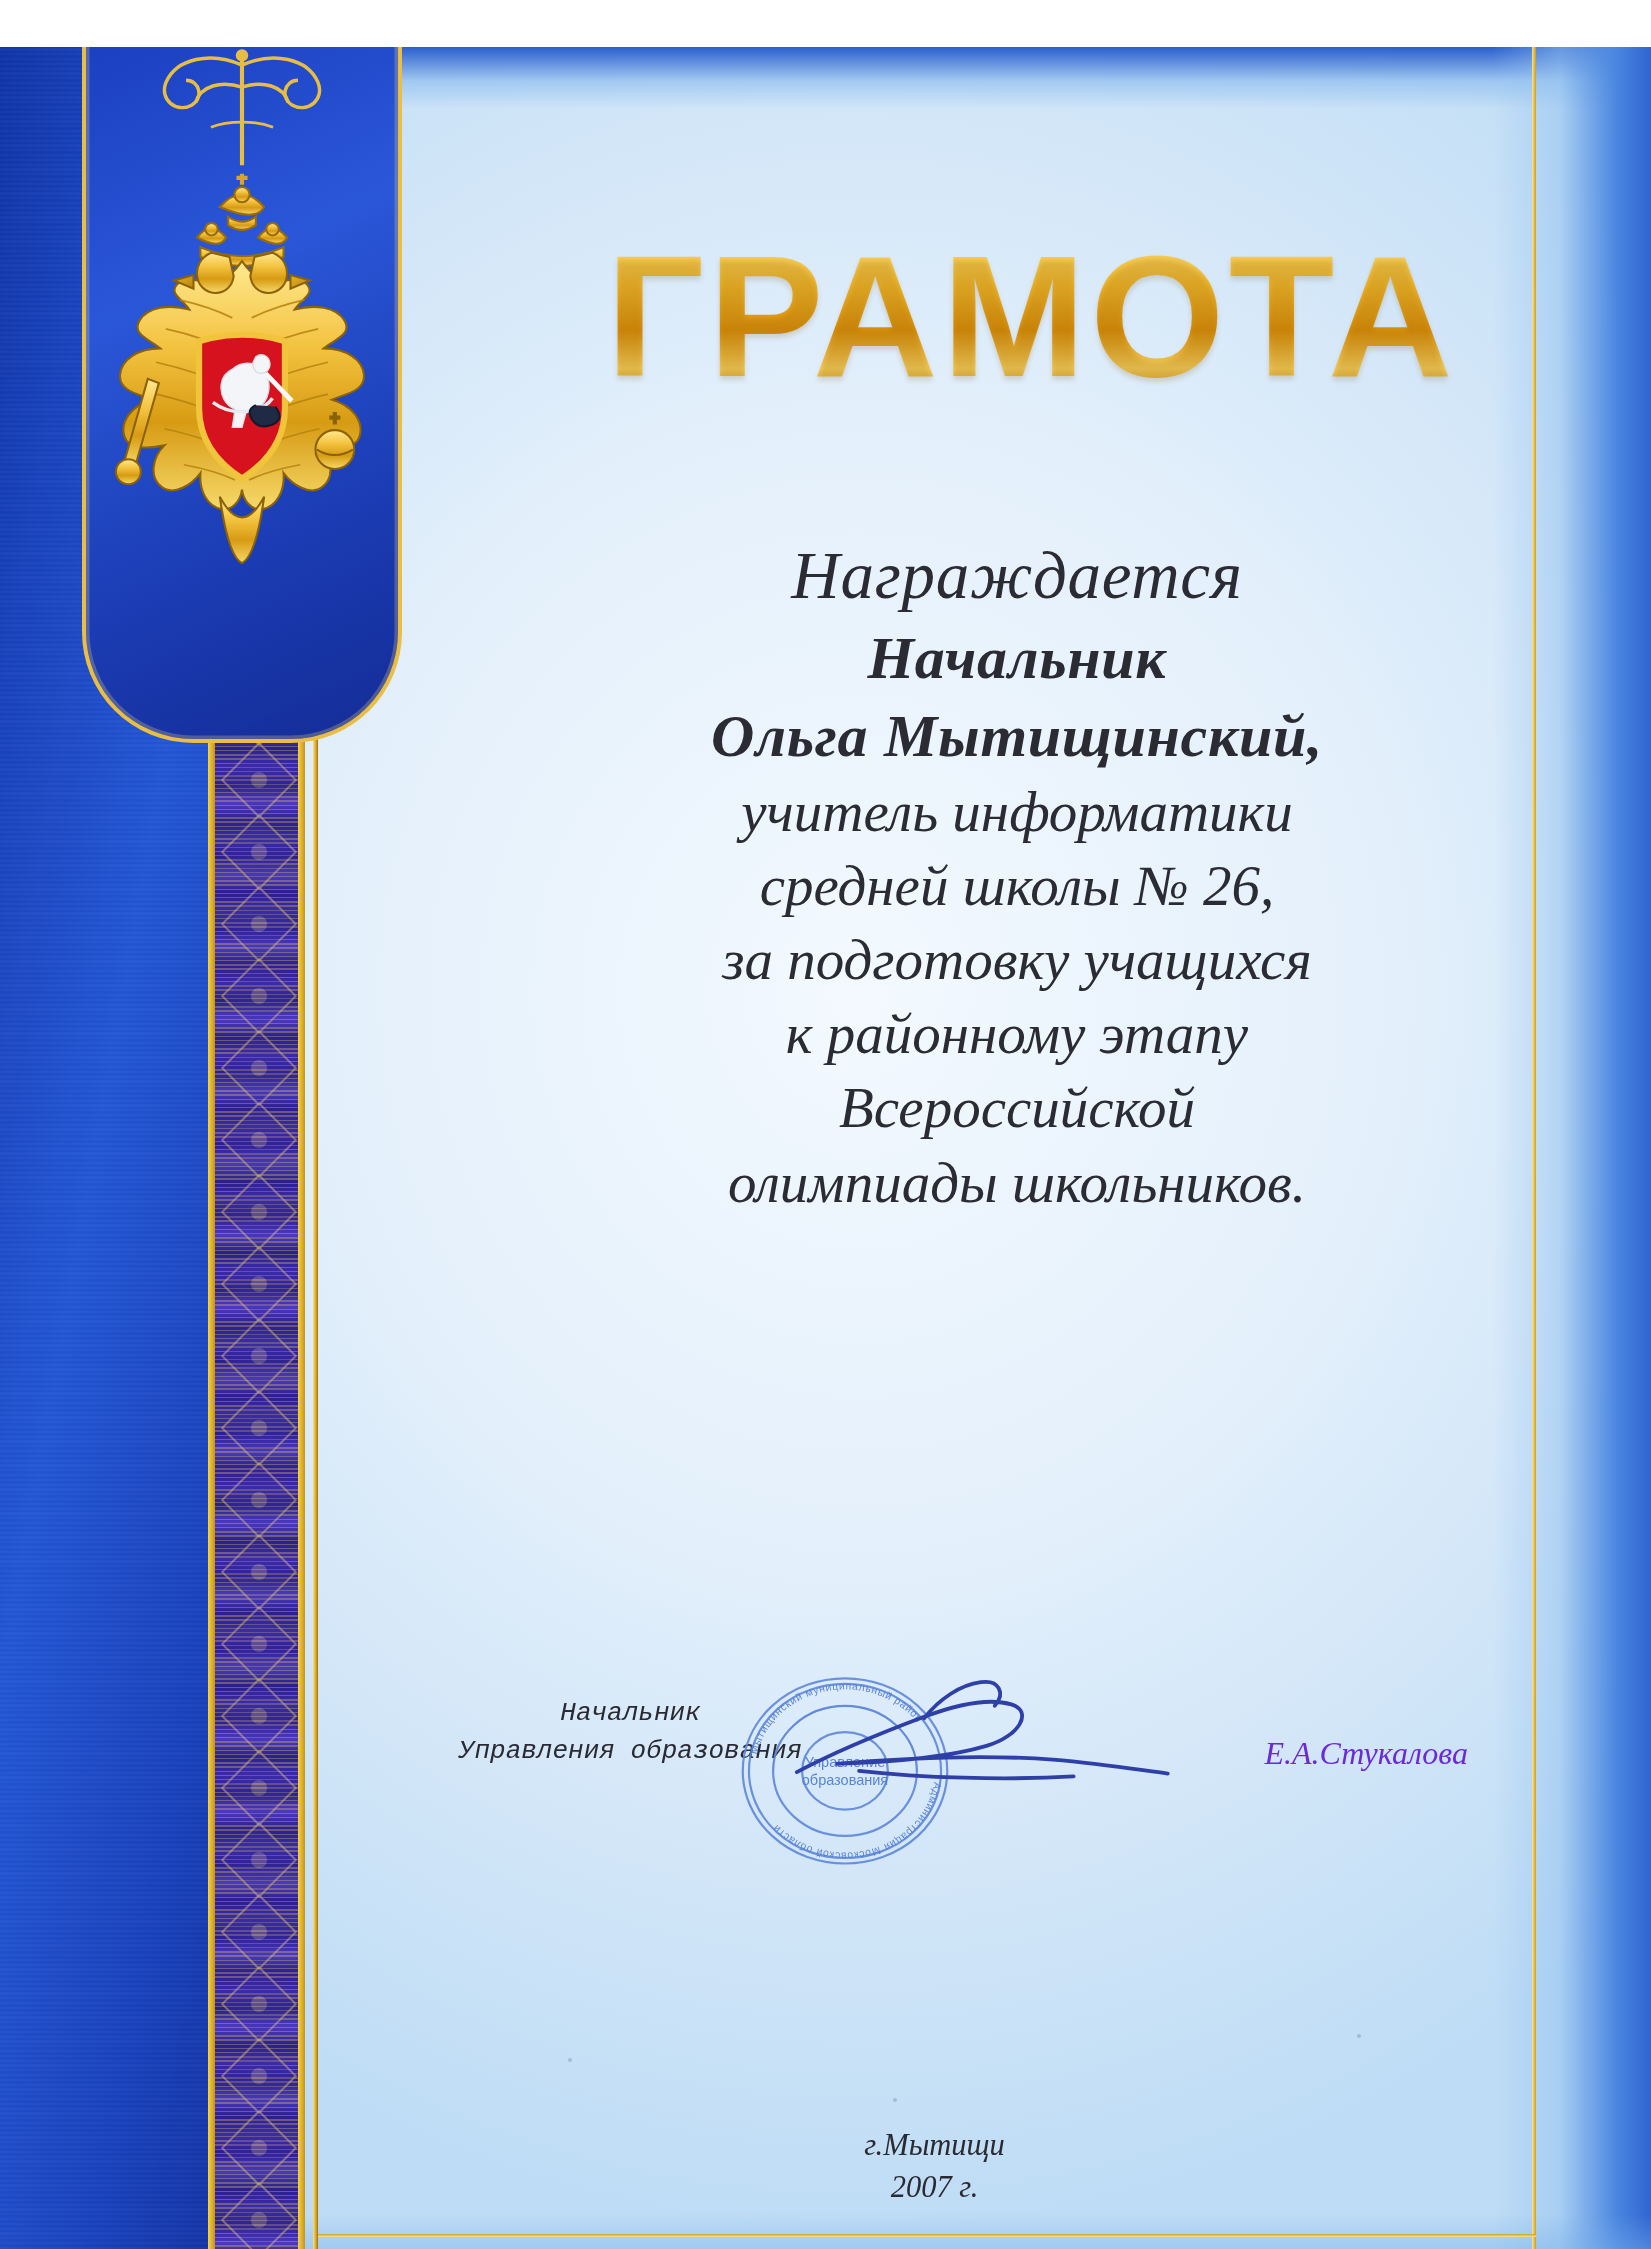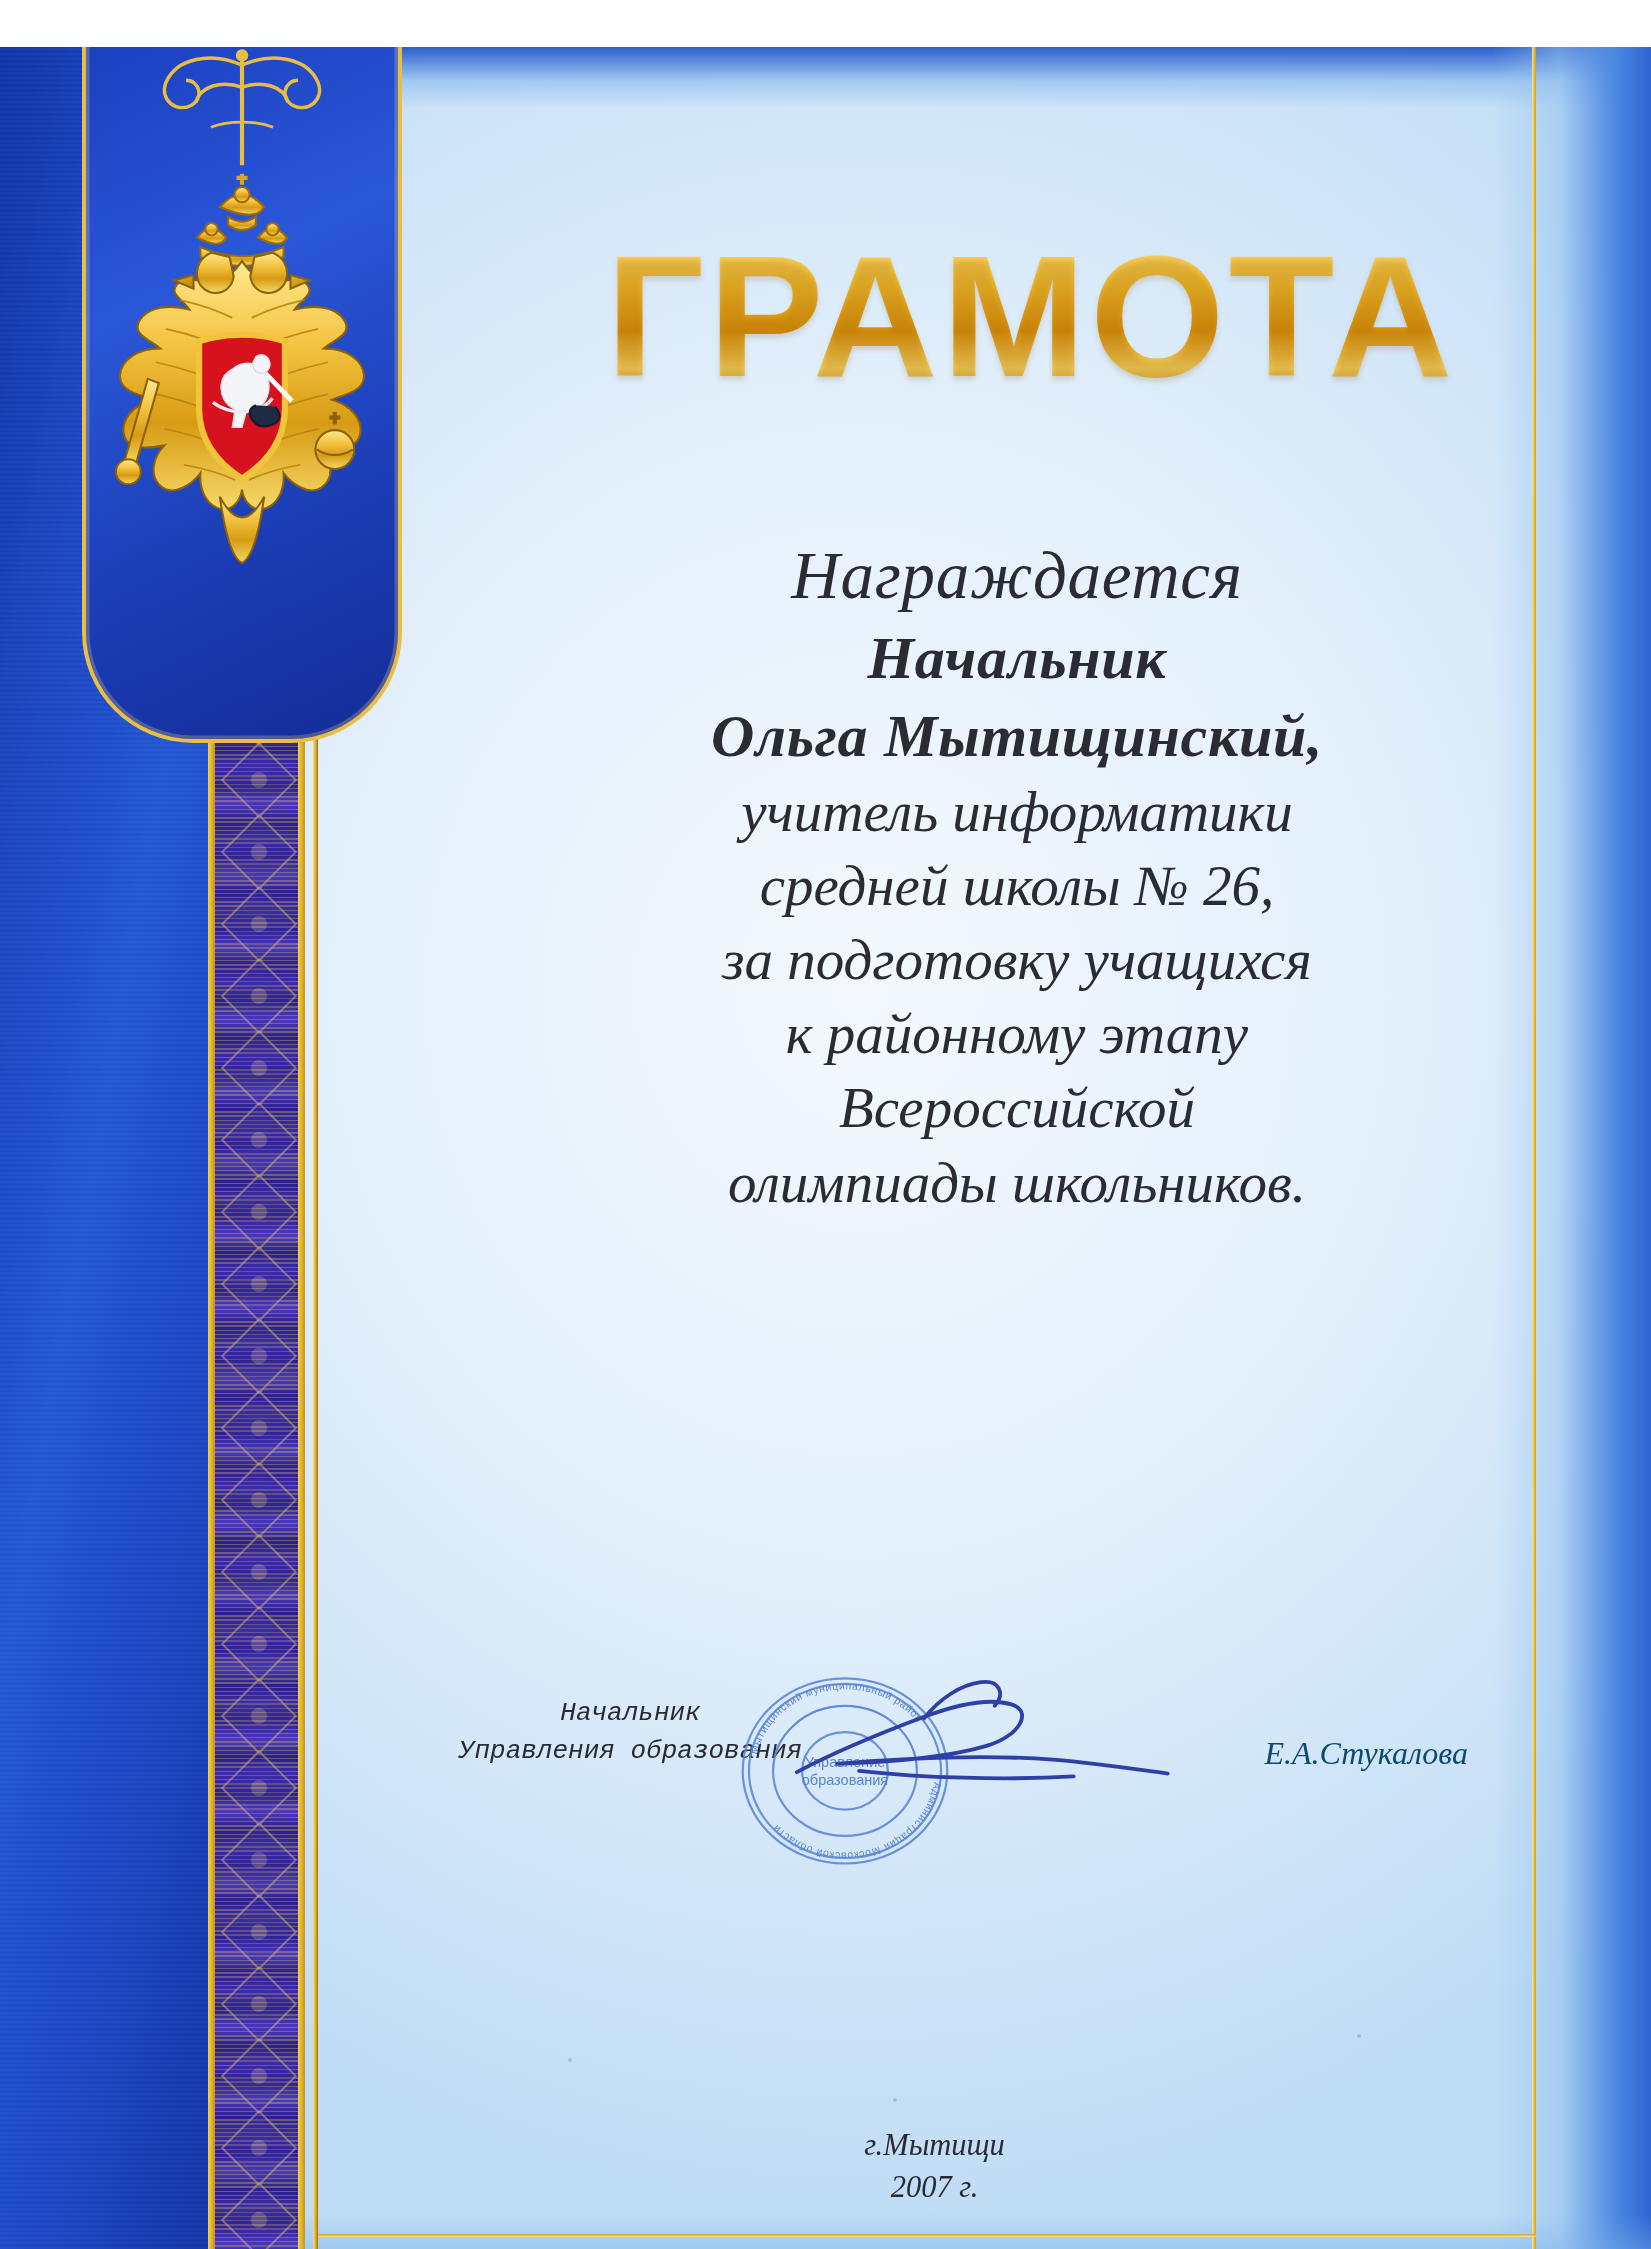--- a/index.html
+++ b/index.html
@@ -233,21 +233,21 @@
     line-height: 1.45;
     color: #2a2a33;
   }
   .sig-name {
     position: absolute;
     right: 0;
     top: 40px;
     font-family: "Liberation Serif", serif;
     font-style: italic;
     font-size: 32px;
-    color: #0c4a6e;
+    color: #6d28d9;
     white-space: nowrap;
   }
 
   
   .stamp {
     position: absolute;
     left: 298px;
     top: -45px;
     width: 318px;
     height: 228px;

